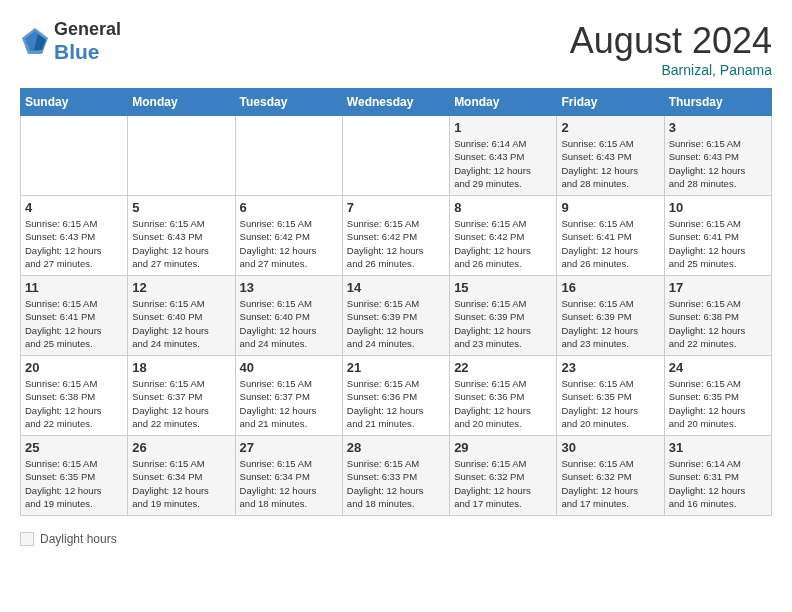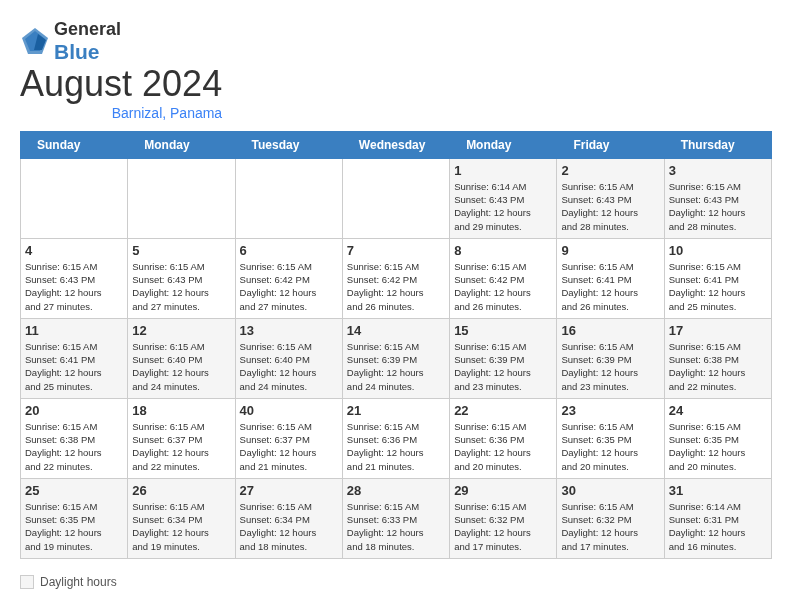--- a/index.html
+++ b/index.html
@@ -8,21 +8,20 @@
       background: #fff;
       width: 792px;
       min-height: 612px;
       padding: 20px;
     }
     .header {
       display: flex;
       justify-content: space-between;
       align-items: flex-start;
       margin-bottom: 10px;
-      flex-direction: column;
     }
     .logo {
       display: flex;
       align-items: center;
     }
     .logo-text {
       display: flex;
       flex-direction: column;
       line-height: 1.1;
     }
@@ -44,31 +43,31 @@
     .title-area {
       text-align: right;
     }
     .month-title {
       font-size: 36px;
       font-weight: normal;
       color: #333;
     }
     .location {
       font-size: 14px;
-      color: #3b82f6;
+      color: #0f766e;
     }
     table {
       width: 100%;
       border-collapse: collapse;
       font-size: 11px;
     }
     thead tr th {
       background-color: #3a7fc1;
       color: #fff;
-      padding: 6px 16px;
+      padding: 6px 4px;
       text-align: left;
       font-size: 12px;
       font-weight: bold;
       border: 1px solid #3a7fc1;
     }
     tbody tr td {
       border: 1px solid #ccc;
       vertical-align: top;
       padding: 4px;
       width: calc(100% / 7);

